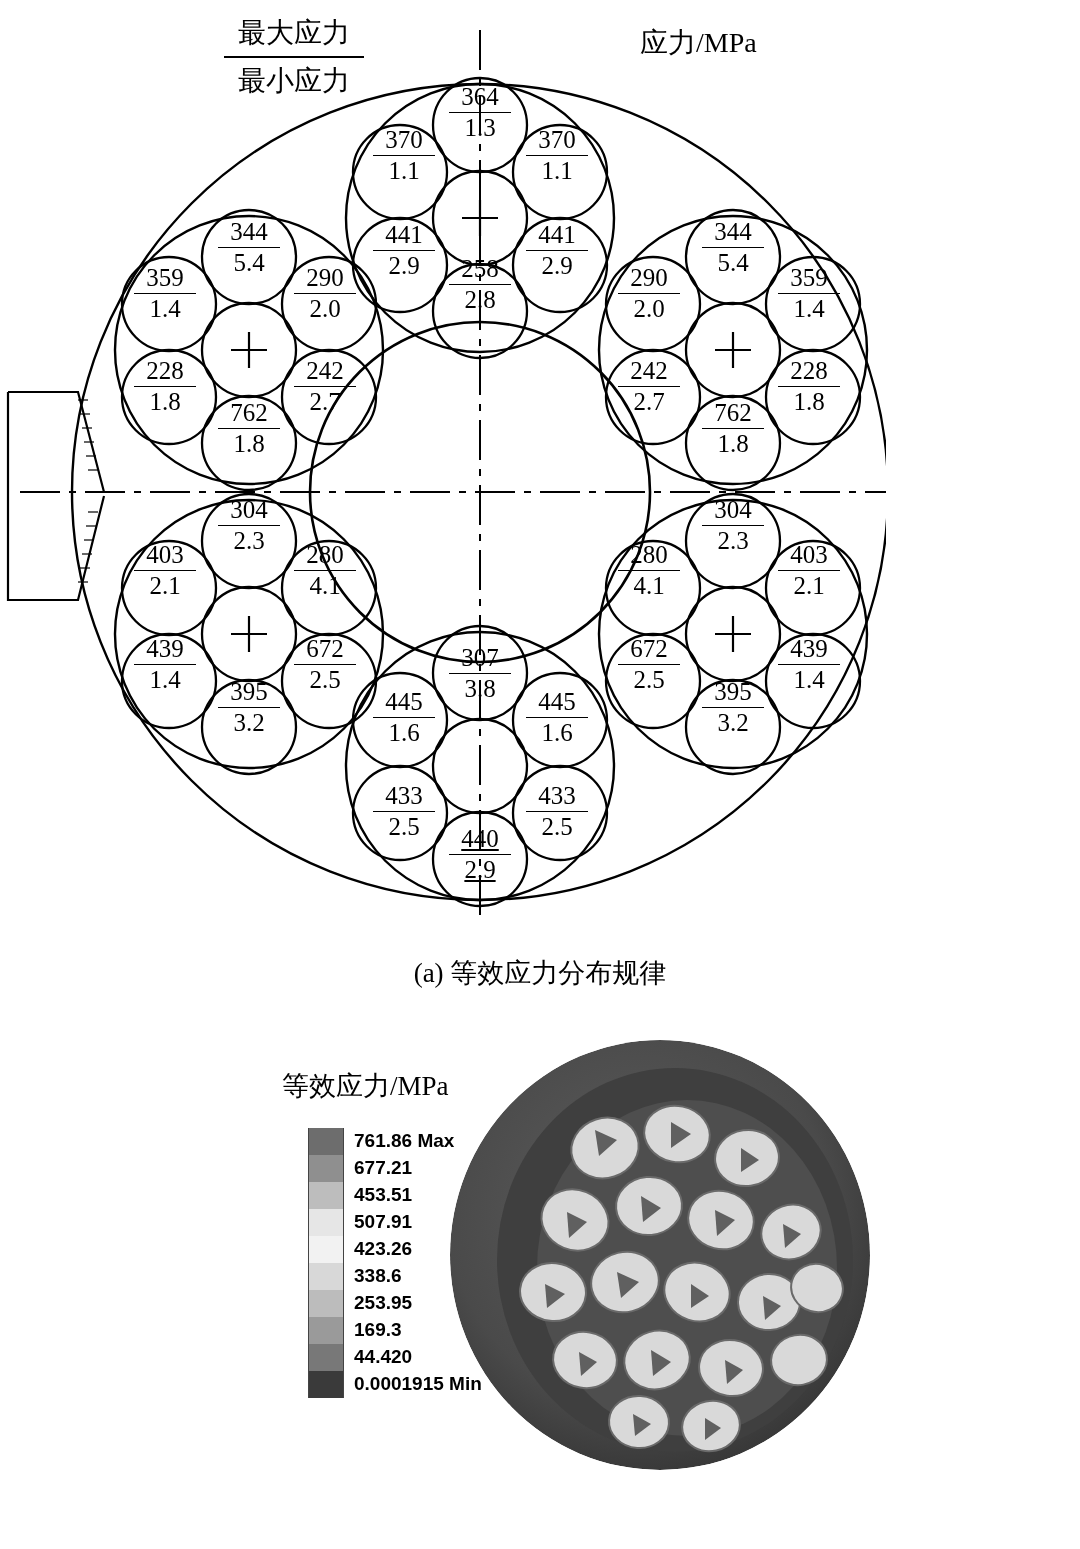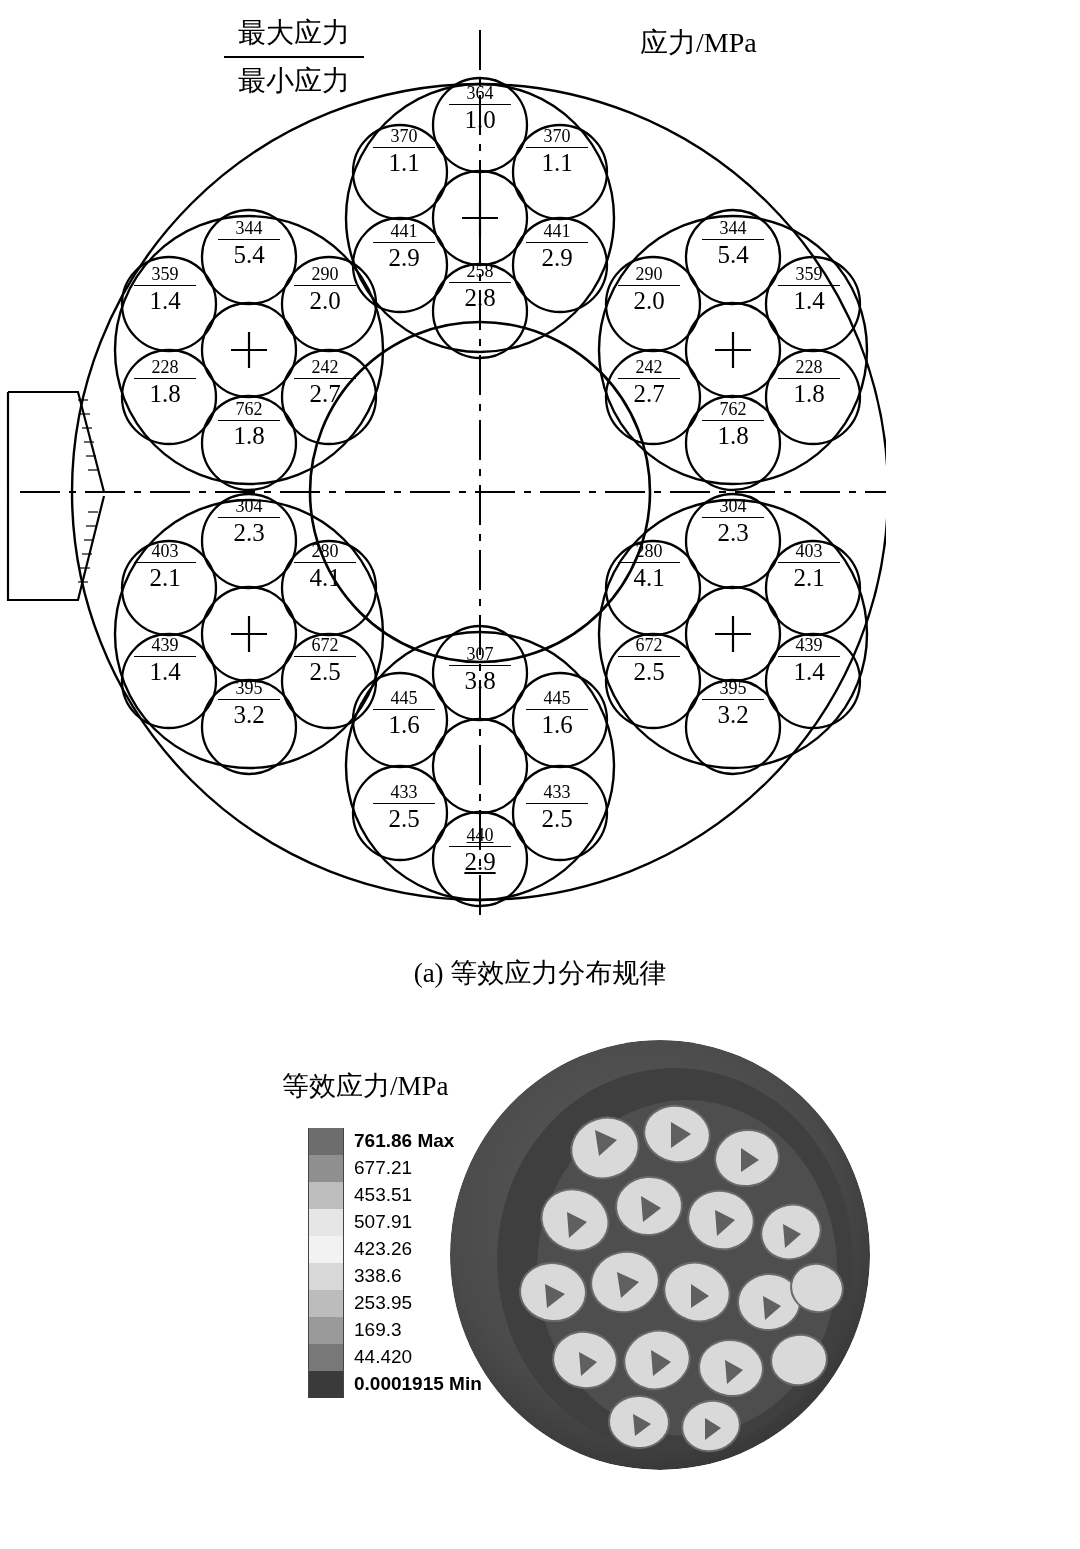--- a/index.html
+++ b/index.html
@@ -3,42 +3,42 @@
 <meta charset="utf-8">
 <style>
   html,body{margin:0;padding:0;background:#ffffff;}
   body{width:1080px;height:1549px;position:relative;font-family:"Liberation Serif",serif;color:#000;}
   .page{position:relative;width:886px;height:1549px;overflow:hidden;background:#fff;border-radius:24px;}
 
   
   #panel-a{position:absolute;left:0;top:0;width:1080px;height:960px;}
   #svg-a{position:absolute;left:0;top:0;}
   .frac{position:absolute;width:86px;text-align:center;line-height:1.02;}
-  .frac .num{font-size:18px;display:block;padding-bottom:1px;}
+  .frac .num{font-size:25px;display:block;padding-bottom:1px;}
   .frac .bar{display:block;height:0;border-top:1.6px solid #000;width:62px;margin:1px auto 1px auto;}
   .frac .den{font-size:25px;display:block;padding-top:1px;}
 
   .title-frac{position:absolute;left:214px;top:14px;width:160px;text-align:center;}
   .title-frac .num{display:block;font-size:28px;}
   .title-frac .bar{display:block;width:140px;height:0;border-top:2px solid #000;margin:4px auto 4px auto;}
   .title-frac .den{display:block;font-size:28px;}
 
   #stress-unit{position:absolute;left:640px;top:24px;font-size:28px;}
 
   .caption{position:absolute;width:1080px;text-align:center;font-size:27px;}
   #caption-a{top:955px;}
   #caption-b{top:1492px;}
 
   
   #panel-b{position:absolute;left:0;top:1010px;width:1080px;height:480px;}
   #legend-title{position:absolute;left:282px;top:58px;font-size:27px;}
   #legend{position:absolute;left:308px;top:118px;width:230px;}
   .legend-row{position:relative;height:27px;}
   .legend-swatch{position:absolute;left:0;top:0;width:34px;height:27px;border-left:1px solid #444;border-right:1px solid #444;}
-  .legend-text{position:absolute;left:46px;top:2px;font-size:19px;font-family:"Liberation Sans",sans-serif;}
+  .legend-text{position:absolute;left:46px;top:2px;font-size:19px;font-family:"Liberation Sans",sans-serif;font-weight:bold;}
   .legend-text.bold{font-weight:bold;font-size:19px;}
   #contour-img{position:absolute;left:425px;top:20px;width:470px;height:450px;}
 </style>
 </head>
 <body>
 
 <div class="page">
 
   <div id="panel-a">
 
@@ -164,21 +164,21 @@
       <span class="num">最大应力</span>
       <span class="bar"></span>
       <span class="den">最小应力</span>
     </div>
 
     <div id="stress-unit">应力/MPa</div>
 
     <div class="frac" style="left:437px;top:84px;">
       <span class="num">364</span>
       <span class="bar"></span>
-      <span class="den">1.0</span>
+      <span class="den">1.3</span>
     </div>
     <div class="frac" style="left:361px;top:127px;">
       <span class="num">370</span>
       <span class="bar"></span>
       <span class="den">1.1</span>
     </div>
     <div class="frac" style="left:514px;top:127px;">
       <span class="num">370</span>
       <span class="bar"></span>
       <span class="den">1.1</span>
@@ -186,21 +186,21 @@
     <div class="frac" style="left:361px;top:222px;">
       <span class="num">441</span>
       <span class="bar"></span>
       <span class="den">2.9</span>
     </div>
     <div class="frac" style="left:514px;top:222px;">
       <span class="num">441</span>
       <span class="bar"></span>
       <span class="den">2.9</span>
     </div>
-    <div class="frac" style="left:437px;top:262px;text-align:center;">
+    <div class="frac" style="left:437px;top:256px;text-align:center;">
       <span class="num">258</span>
       <span class="bar"></span>
       <span class="den">2.8</span>
     </div>
 
     <div class="frac" style="left:206px;top:219px;">
       <span class="num">344</span>
       <span class="bar"></span>
       <span class="den">5.4</span>
     </div>

